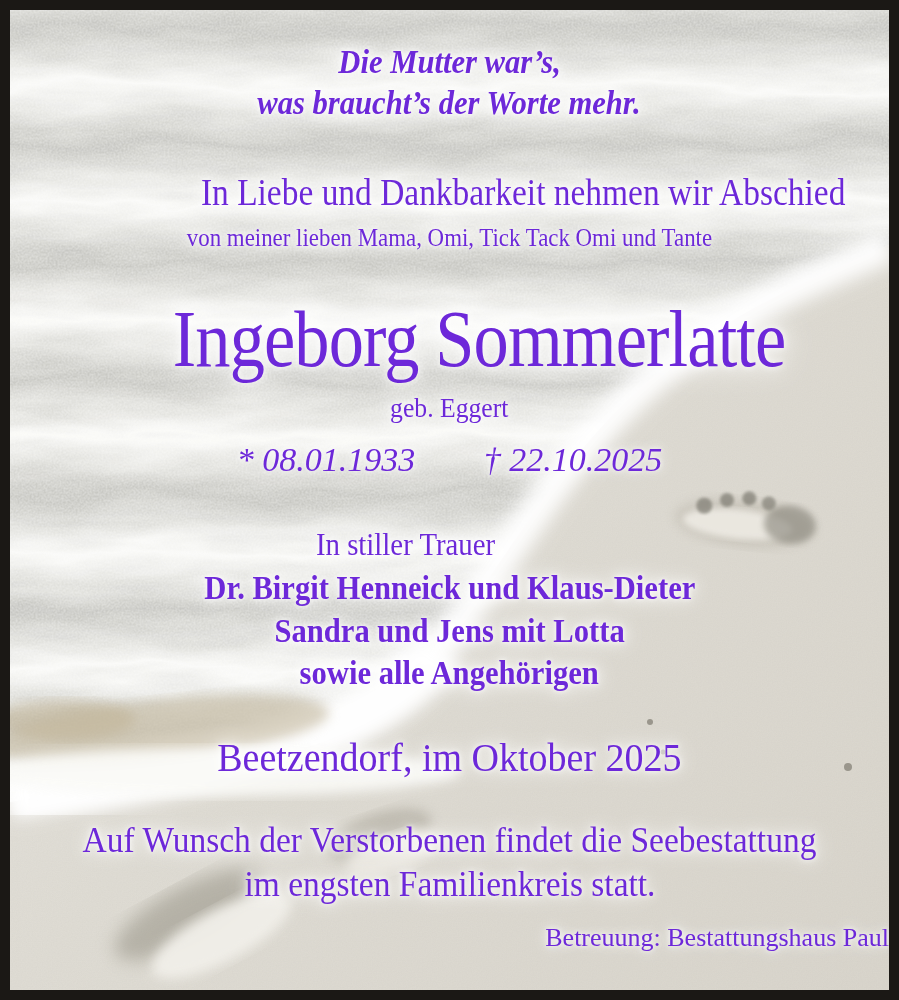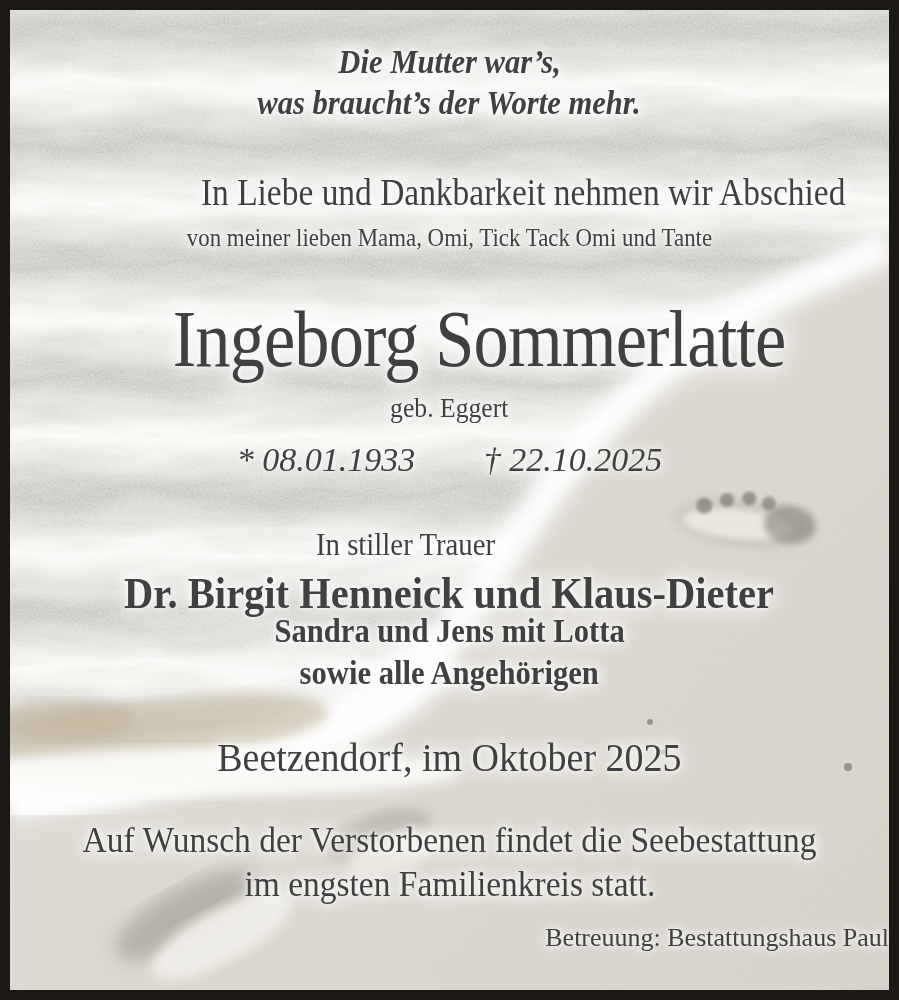--- a/index.html
+++ b/index.html
@@ -13,21 +13,21 @@
   .photo{
     position:absolute;left:10px;top:10px;
     width:879px;height:980px;
     overflow:hidden;
     background:#dedbd3;
   }
   .bg{position:absolute;left:0;top:0;width:879px;height:980px;display:block;}
   .ln{
     position:absolute;left:0;width:879px;
     text-align:center;white-space:nowrap;
-    color:#404040;
+    color:#6d28d9;
     font-family:"Liberation Serif","DejaVu Serif",serif;
     line-height:1;
     text-shadow:0 0 5px rgba(255,255,255,.95),
                 0 0 12px rgba(255,255,255,.9),
                 0 0 22px rgba(255,255,255,.75),
                 0 0 34px rgba(255,255,255,.5);
   }
   .ln > span{display:inline-block;}
   .cx88{transform:scaleX(.88);}
   .cx90{transform:scaleX(.90);}
@@ -39,21 +39,21 @@
   .l-intro2{top:215px;font-size:26px;}
   .l-name{top:289px;font-size:80px;font-weight:normal;letter-spacing:-1px;
           text-shadow:0 0 8px rgba(255,255,255,.95),
                       0 0 18px rgba(255,255,255,.9),
                       0 0 34px rgba(255,255,255,.8),
                       0 0 52px rgba(255,255,255,.55);padding-left:30px;}
   .l-geb{top:385px;font-size:27px;}
   .l-dates{top:433px;font-size:34px;font-style:italic;}
   .l-dates .dt{margin:0 30px;}
   .l-trauer{top:518px;font-size:32px;transform:translateX(-44px);}
-  .l-m1{top:561px;font-size:45px;font-weight:bold;}
+  .l-m1{top:561px;font-size:34px;font-weight:bold;}
   .l-m2{top:604px;font-size:34px;font-weight:bold;}
   .l-m3{top:646px;font-size:34px;font-weight:bold;}
   .l-place{top:728px;font-size:40px;}
   .l-wish1{top:812px;font-size:36px;}
   .l-wish2{top:856px;font-size:36px;}
   .l-care{top:915px;font-size:26px;text-align:right;}
 </style>
 </head>
 <body>
 

